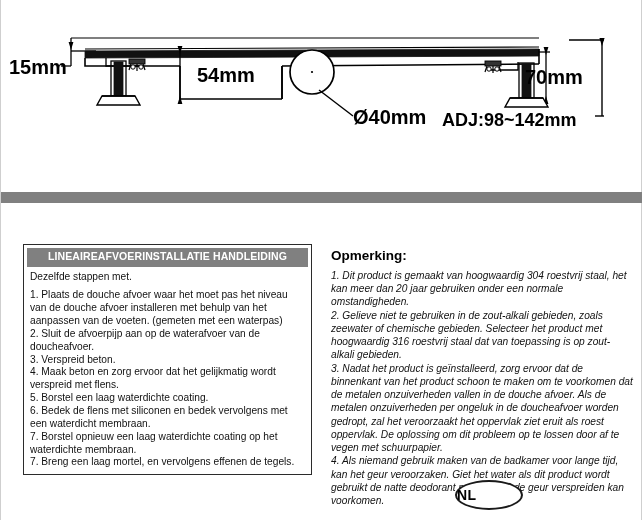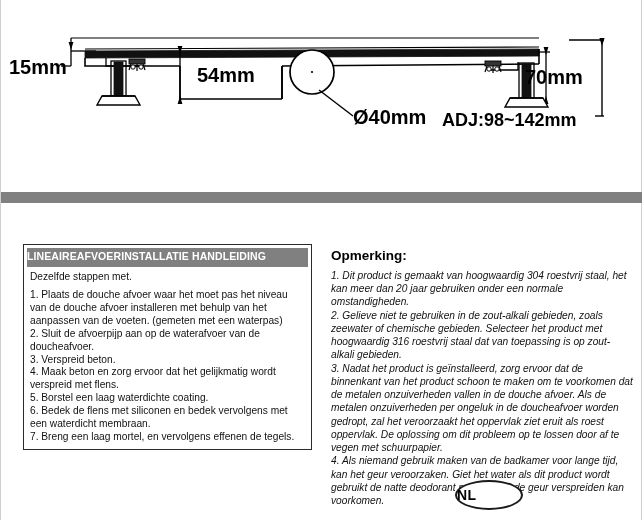--- a/index.html
+++ b/index.html
@@ -61,21 +61,21 @@
     top: 41px;
     width: 289px;
     border: 1px solid #2b2b2b;
     background: #fff;
     box-sizing: border-box;
   }
   #install-title {
     margin: 3px 3px 0 3px;
     background: #808080;
     color: #ffffff;
-    text-align: left;
+    text-align: center;
     font-size: 10.5px;
     font-weight: bold;
     letter-spacing: 0.1px;
     padding: 3px 0 4px 0;
     line-height: 1.1;
   }
   #install-body {
     padding: 4px 5px 5px 6px;
     font-size: 10.2px;
     line-height: 1.26;
@@ -277,20 +277,21 @@
     <div id="install-panel">
       <div id="install-title">LINEAIREAFVOERINSTALLATIE HANDLEIDING</div>
       <div id="install-body">
         <p class="step">Dezelfde stappen met.</p>
         <p class="step gap">1. Plaats de douche afvoer waar het moet  pas het niveau van de douche afvoer installeren met behulp van het aanpassen van de voeten. (gemeten met een waterpas)</p>
         <p class="step">2. Sluit de afvoerpijp aan op de waterafvoer van de doucheafvoer.</p>
         <p class="step">3. Verspreid beton.</p>
         <p class="step">4. Maak beton en zorg ervoor dat het gelijkmatig wordt verspreid met flens.</p>
         <p class="step">5. Borstel een laag waterdichte coating.</p>
         <p class="step">6. Bedek de flens met siliconen en bedek vervolgens met een waterdicht membraan.</p>
+        <p class="step">7. Borstel opnieuw een laag waterdichte coating op het waterdichte membraan.</p>
         <p class="step">7. Breng een laag mortel, en vervolgens effenen de tegels.</p>
 
       </div>
     </div>
 
     <div id="notes-panel">
       <h2 id="notes-title">Opmerking:</h2>
       <div id="notes-body">
         <p class="note">1. Dit product is gemaakt van hoogwaardig 304 roestvrij staal, het kan meer dan 20 jaar gebruiken onder een normale omstandigheden.</p>
         <p class="note">2. Gelieve niet te gebruiken in de zout-alkali gebieden, zoals zeewater of chemische gebieden. Selecteer het product met hoogwaardig 316 roestvrij staal dat van toepassing is op zout-alkali gebieden.</p>

